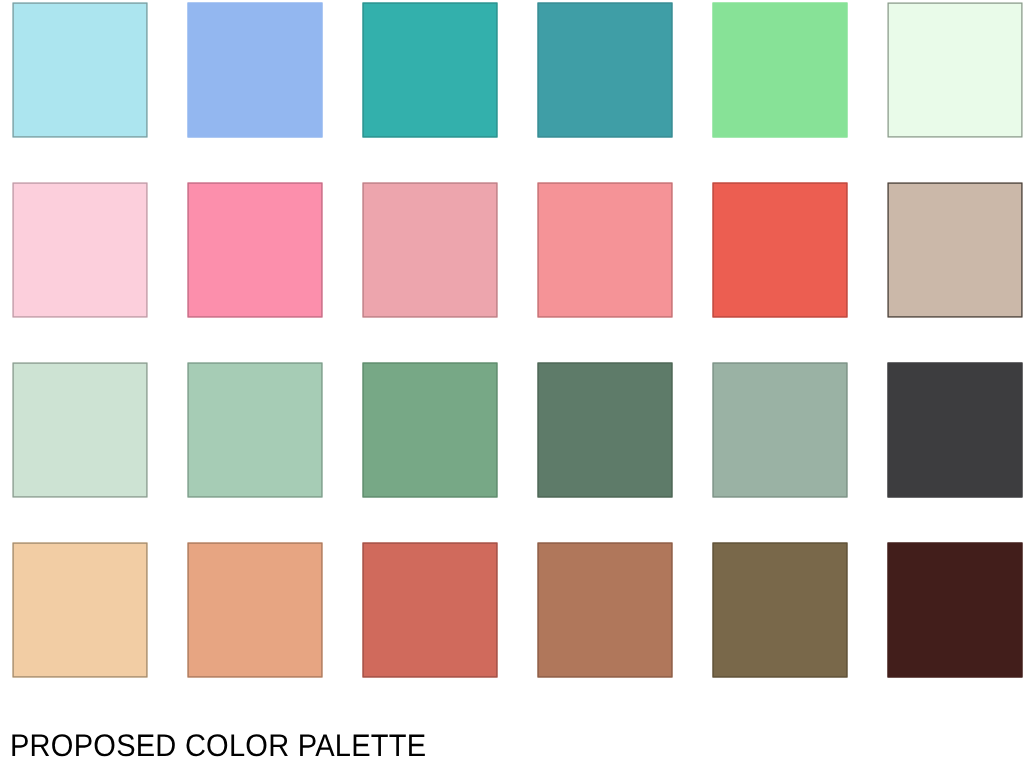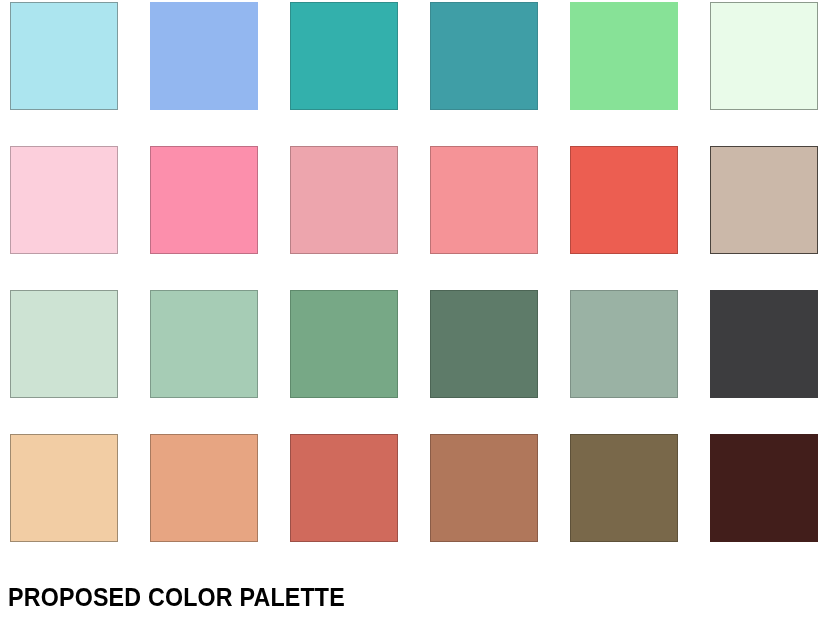--- a/index.html
+++ b/index.html
@@ -13,21 +13,20 @@
     height: 618px;
     font-family: "Liberation Sans", sans-serif;
     overflow: hidden;
     position: relative;
   }
   #palette-page {
     position: relative;
     width: 828px;
     height: 618px;
     background: #ffffff;
-    font-weight: bold;
   }
   #swatch-grid {
     position: absolute;
     left: 10px;
     top: 2px;
     width: 810px;
     display: grid;
     grid-template-columns: repeat(6, 108px);
     grid-template-rows: repeat(4, 108px);
     column-gap: 32px;

